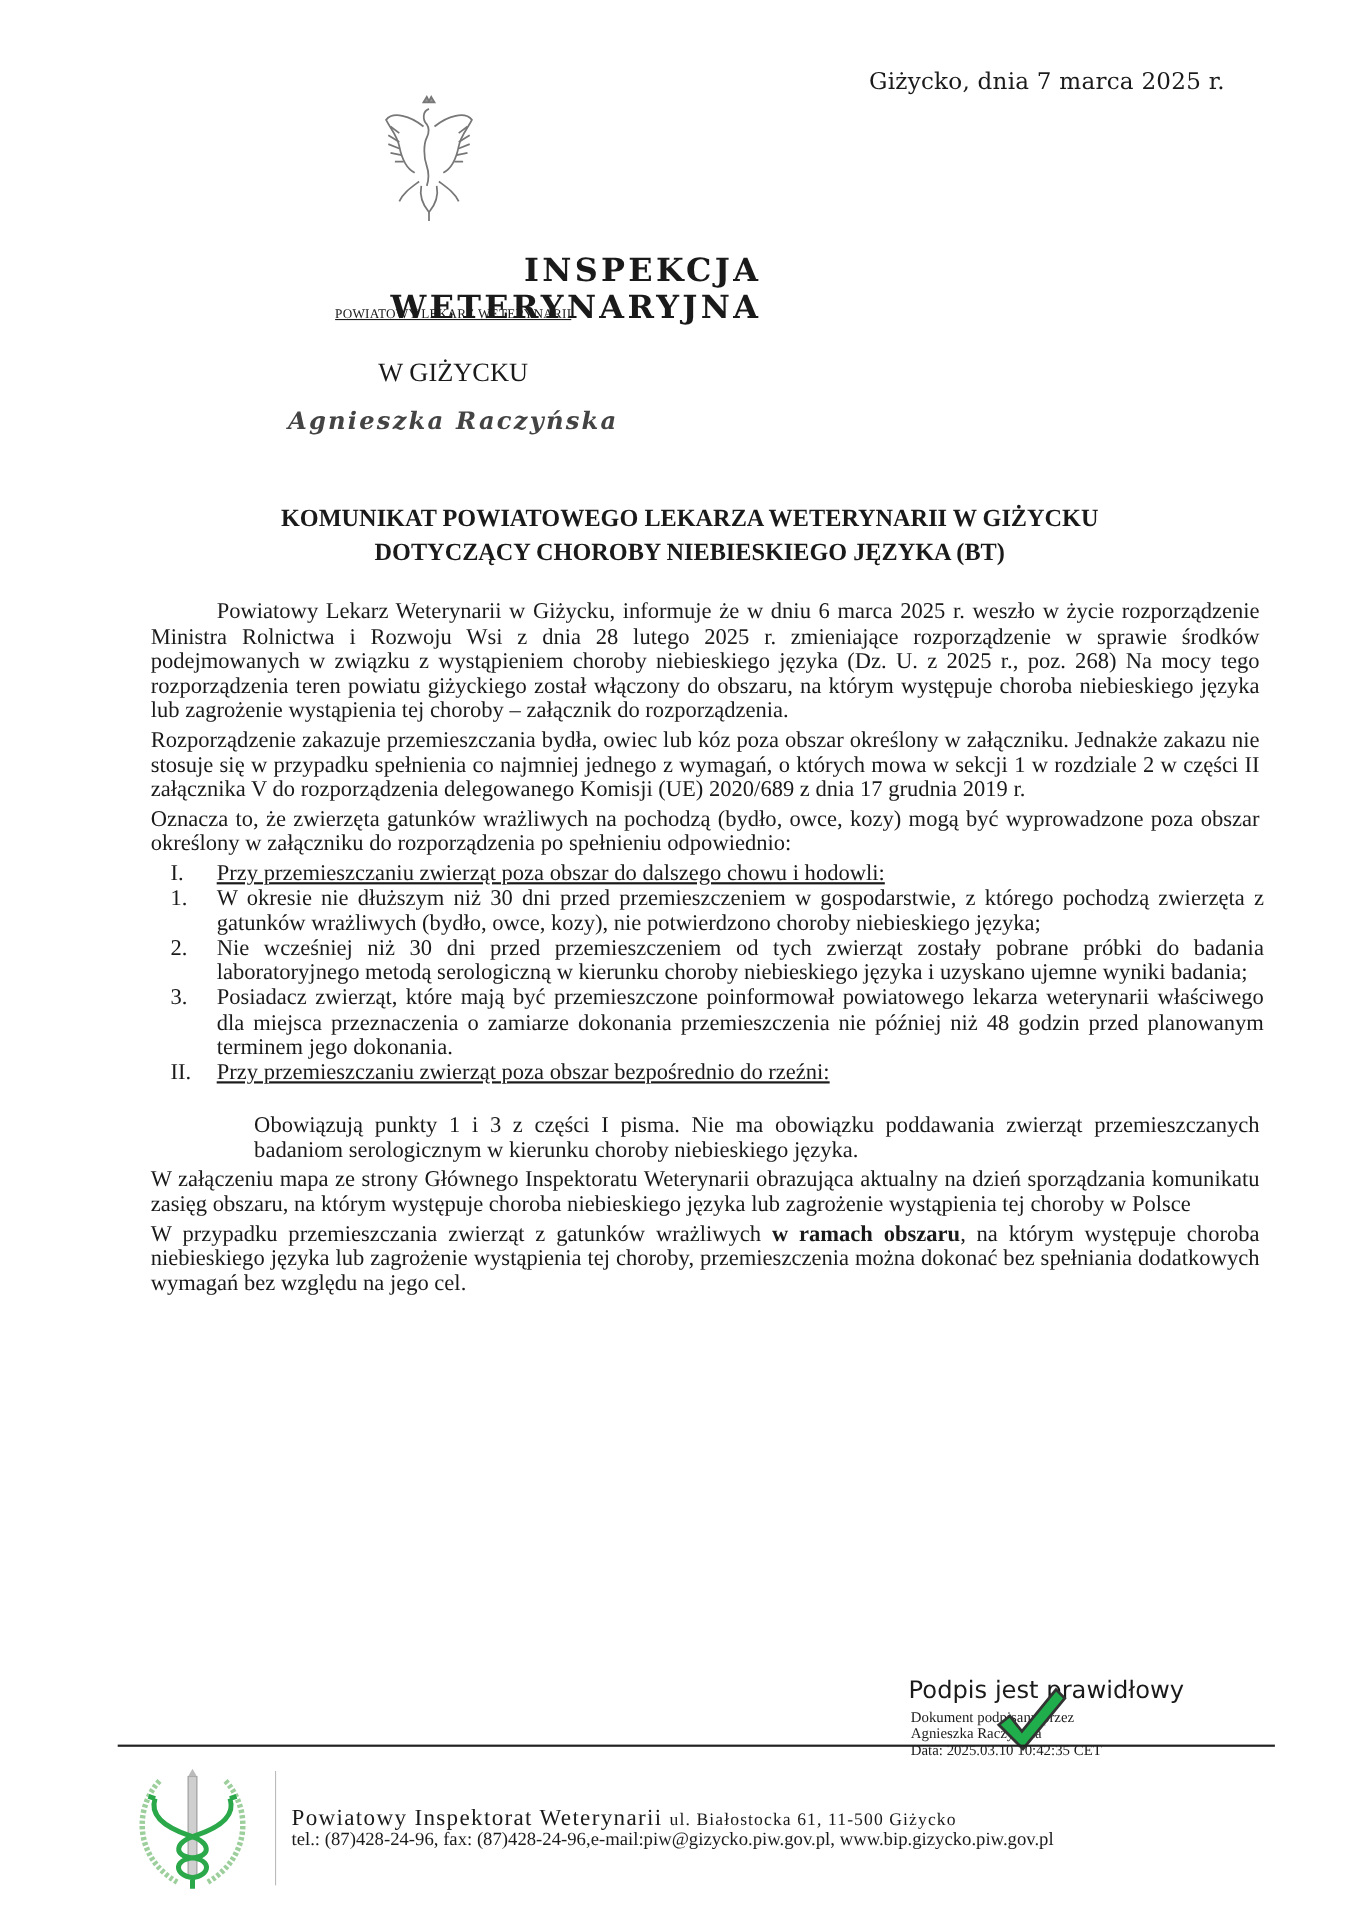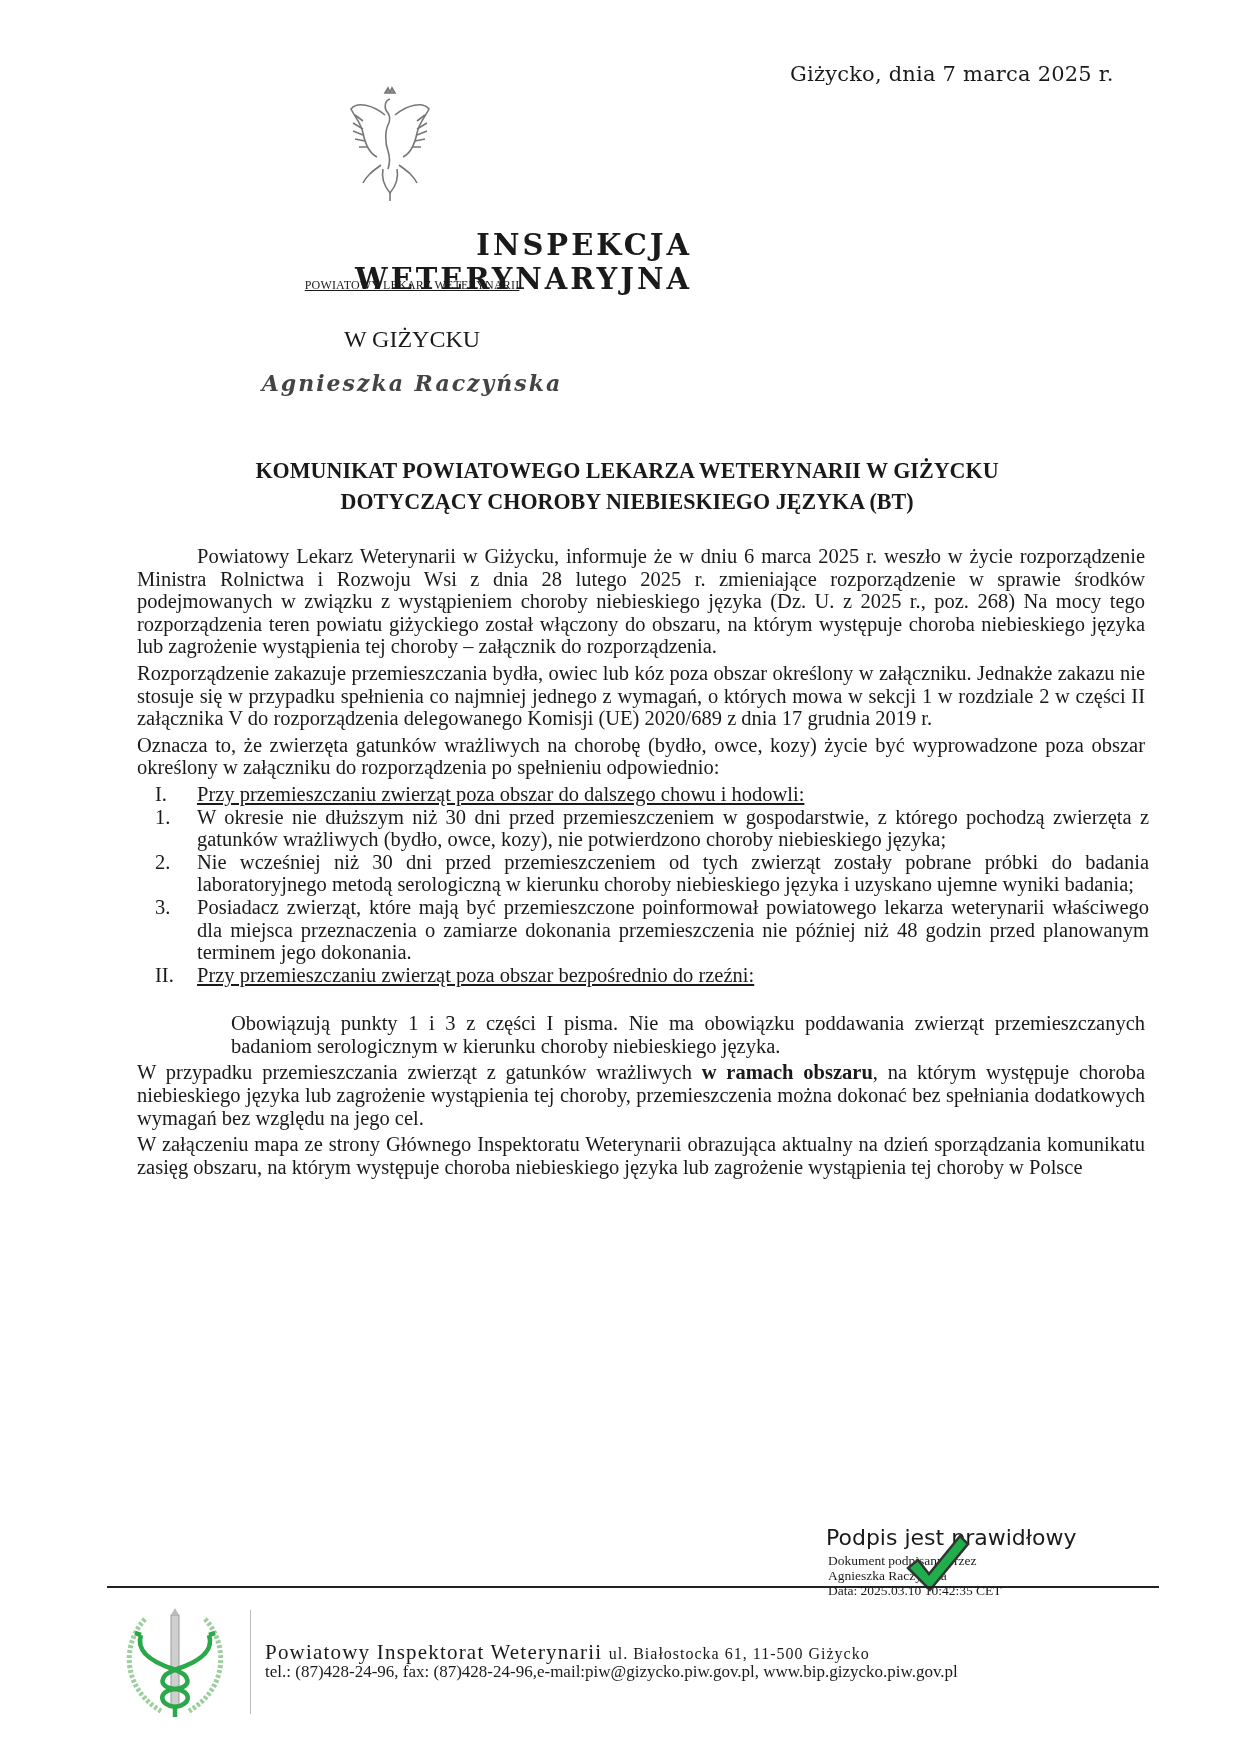--- a/index.html
+++ b/index.html
@@ -65,21 +65,21 @@
 <div class="abs org-name">Agnieszka Raczyńska</div>
 
 <div class="abs heading">
   <div>KOMUNIKAT POWIATOWEGO LEKARZA WETERYNARII W GIŻYCKU</div>
   <div>DOTYCZĄCY CHOROBY NIEBIESKIEGO JĘZYKA (BT)</div>
 </div>
 
 <div class="abs body">
   <p class="indent">Powiatowy Lekarz Weterynarii w Giżycku, informuje że w dniu 6 marca 2025 r. weszło w życie rozporządzenie Ministra Rolnictwa i Rozwoju Wsi z dnia 28 lutego 2025 r. zmieniające rozporządzenie w sprawie środków podejmowanych w związku z wystąpieniem choroby niebieskiego języka (Dz. U. z 2025 r., poz. 268) Na mocy tego rozporządzenia teren powiatu giżyckiego został włączony do obszaru, na którym występuje choroba niebieskiego języka lub zagrożenie wystąpienia tej choroby – załącznik do rozporządzenia.</p>
   <p>Rozporządzenie zakazuje przemieszczania bydła, owiec lub kóz poza obszar określony w załączniku. Jednakże zakazu nie stosuje się w przypadku spełnienia co najmniej jednego z wymagań, o których mowa w sekcji 1 w rozdziale 2 w części II załącznika V do rozporządzenia delegowanego Komisji (UE) 2020/689 z dnia 17 grudnia 2019 r.</p>
-  <p>Oznacza to, że zwierzęta gatunków wrażliwych na chorobę (bydło, owce, kozy) życie być wyprowadzone poza obszar określony w załączniku do rozporządzenia po spełnieniu odpowiednio:</p>
+  <p>Oznacza to, że zwierzęta gatunków wrażliwych na pochodzą (bydło, owce, kozy) mogą być wyprowadzone poza obszar określony w załączniku do rozporządzenia po spełnieniu odpowiednio:</p>
 
   <div class="roman">
     <span class="num">I.</span>
     <span class="txt">Przy przemieszczaniu zwierząt poza obszar do dalszego chowu i hodowli:</span>
   </div>
   <div class="ol-item">
     <span class="num">1.</span>
     <span class="txt">W okresie nie dłuższym niż 30 dni przed przemieszczeniem w gospodarstwie, z którego pochodzą zwierzęta z gatunków wrażliwych (bydło, owce, kozy), nie potwierdzono choroby niebieskiego języka;</span>
   </div>
   <div class="ol-item">
@@ -91,22 +91,22 @@
     <span class="txt">Posiadacz zwierząt, które mają być przemieszczone poinformował powiatowego lekarza weterynarii właściwego dla miejsca przeznaczenia o zamiarze dokonania przemieszczenia nie później niż 48 godzin przed planowanym terminem jego dokonania.</span>
   </div>
 
   <div class="roman">
     <span class="num">II.</span>
     <span class="txt">Przy przemieszczaniu zwierząt poza obszar bezpośrednio do rzeźni:</span>
   </div>
   <div class="gap"></div>
   <p class="sub-para">Obowiązują punkty 1 i 3 z części I pisma. Nie ma obowiązku poddawania zwierząt przemieszczanych badaniom serologicznym w kierunku choroby niebieskiego języka.</p>
 
+  <p>W załączeniu mapa ze strony Głównego Inspektoratu Weterynarii obrazująca aktualny na dzień sporządzania komunikatu zasięg obszaru, na którym występuje choroba niebieskiego języka lub zagrożenie wystąpienia tej choroby w Polsce</p>
   <p><span>W przypadku przemieszczania zwierząt z gatunków wrażliwych </span><b>w ramach obszaru</b><span>, na którym występuje choroba niebieskiego języka lub zagrożenie wystąpienia tej choroby, przemieszczenia można dokonać bez spełniania dodatkowych wymagań bez względu na jego cel.</span></p>
-  <p>W załączeniu mapa ze strony Głównego Inspektoratu Weterynarii obrazująca aktualny na dzień sporządzania komunikatu zasięg obszaru, na którym występuje choroba niebieskiego języka lub zagrożenie wystąpienia tej choroby w Polsce</p>
 </div>
 
 <div class="abs sig-title">Podpis jest prawidłowy</div>
 <div class="abs sig-lines">
   <div>Dokument podpisany przez</div>
   <div>Agnieszka Raczyńska</div>
   <div>Data: 2025.03.10 10:42:35 CET</div>
 </div>
 <svg class="abs check" viewBox="0 0 70 62">
   <path d="M6 36 L16 28 L27 42 L58 4 L66 12 L28 58 Z" fill="#1fae4b" stroke="#333" stroke-width="2.5"></path>

